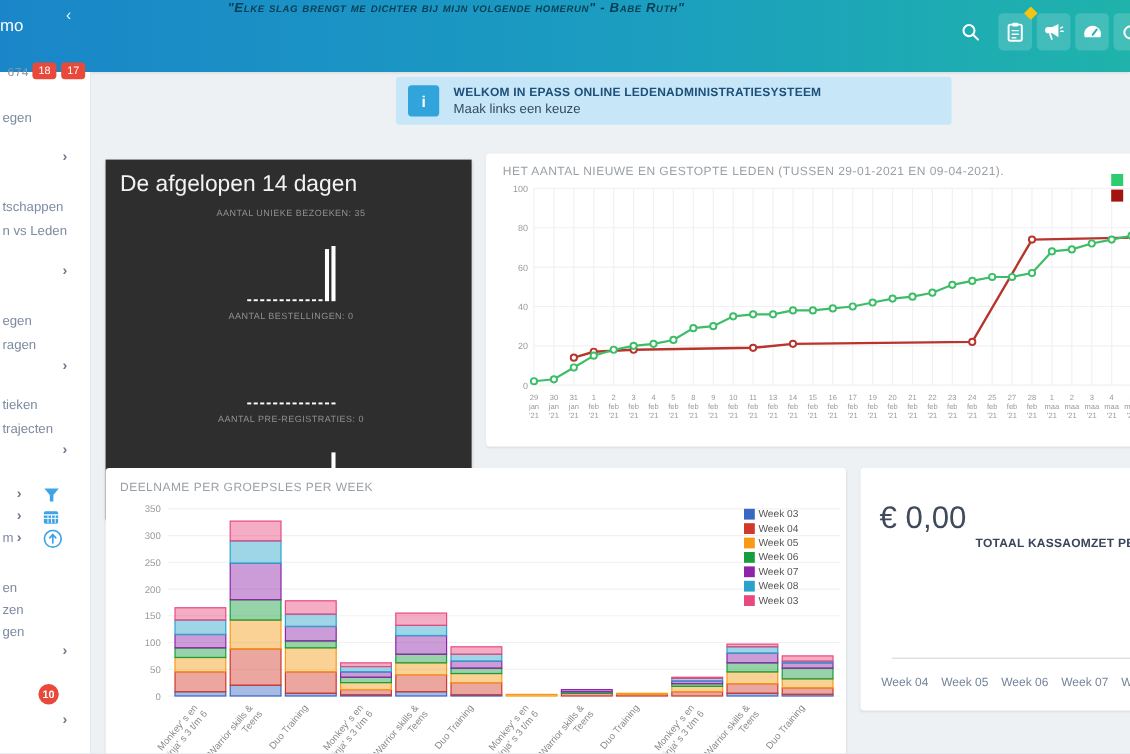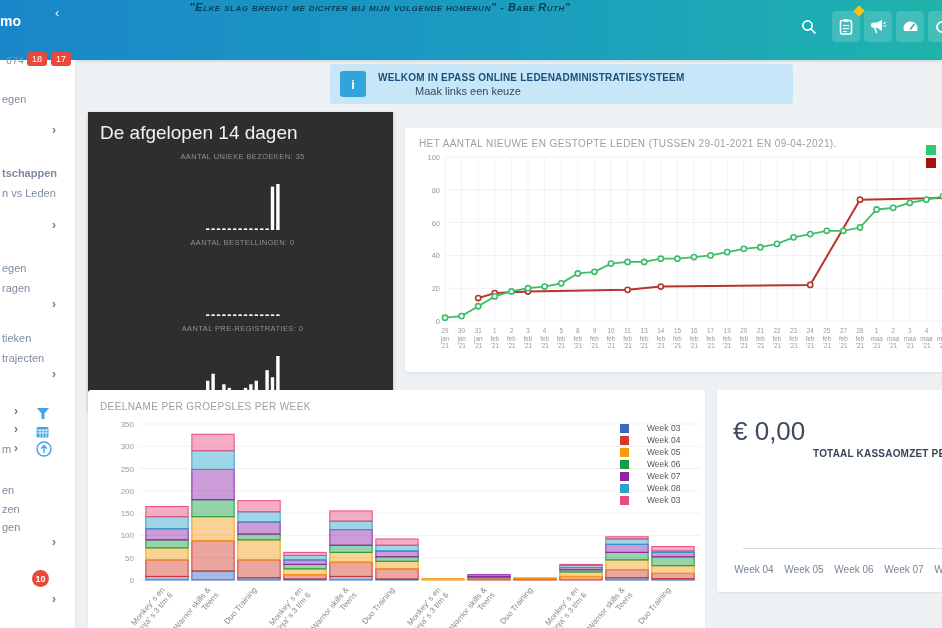--- a/index.html
+++ b/index.html
@@ -4,21 +4,21 @@
 <style>
   * { margin:0; padding:0; box-sizing:border-box; }
   html,body { background:#dfe3e8; }
   .canvas { position:relative; width:942px; height:628px; overflow:hidden;
             background:#eef1f4; font-family:"Liberation Sans",sans-serif; }
 
   
   .header { position:absolute; left:0; top:0; width:942px; height:60px;
             background:linear-gradient(90deg,#1a86c9 0%, #1b9dc0 55%, #1fb3ab 100%);
             box-shadow:0 1px 3px rgba(0,0,0,.15); }
-  .logo-frag { position:absolute; left:0; top:13px; color:#fff; font-weight:bold; font-size:14px; }
+  .logo-frag { position:absolute; left:0; top:13px; color:#fff; font-weight:normal; font-size:14px; }
   .collapse { position:absolute; left:55px; top:5px; color:#eaf6fb; font-size:13px; cursor:pointer; }
   .quote { position:absolute; left:150px; top:1px; width:460px; text-align:center;
            font-style:italic; font-variant:small-caps; font-weight:bold; letter-spacing:.5px;
            color:#083e55; font-size:11px; }
   .hicons { position:absolute; right:-14px; top:11px; display:flex; align-items:center; gap:4px; }
   .hicon-box { position:relative; width:28px; height:31px; border-radius:4px;
                background:rgba(255,255,255,.16); display:flex; align-items:center; justify-content:center; }
   .hicon-plain { width:26px; height:31px; display:flex; align-items:center; justify-content:center; margin-right:6px;}
   .ybadge { position:absolute; right:-3px; top:-4px; width:8px; height:8px; background:#f5c311;
             transform:rotate(45deg); }
@@ -34,47 +34,47 @@
             border-radius:50%; width:17px; height:17px; display:flex; align-items:center; justify-content:center; }
   .chev { position:absolute; color:#6b7a8b; font-size:12px; font-weight:bold; cursor:pointer; }
   .sicon { position:absolute; }
 
   
   .banner { position:absolute; left:330px; top:64px; width:463px; height:40px;
             background:#c7e7f9; border-radius:3px; display:flex; align-items:center; }
   .banner-ico { width:26px; height:26px; background:#31a4dc; border-radius:3px; margin:0 12px 0 10px;
                 color:#fff; font-weight:bold; font-size:13px; display:flex; align-items:center; justify-content:center; }
   .banner-title { font-size:10px; font-weight:bold; color:#1c4f79; letter-spacing:.2px; }
-  .banner-sub { font-size:11px; color:#34495e; margin-top:2px;margin-left:37px; }
+  .banner-sub { font-size:11px; color:#34495e; margin-top:2px; }
 
   
   .panel { position:absolute; background:#fff; border-radius:3px; box-shadow:0 1px 2px rgba(0,0,0,.08); }
   .panel-title { font-size:10px; color:#9aa0a6; letter-spacing:.4px; }
 
   
-  .dark-panel { position:absolute; left:88px; top:112px; width:305px; height:300px;
+  .dark-panel { position:absolute; left:88px; top:133px; width:305px; height:300px;
                 background:#2e2e2e; border-radius:0; box-shadow:0 1px 3px rgba(0,0,0,.25);
                 padding:10px 8px 0 12px; }
   .dark-title { color:#f2f2f2; font-size:19px; font-weight:500; margin-bottom:8px; }
   .stat-grid { display:grid; grid-template-columns:1fr; row-gap:4px; }
   .stat-cell { text-align:center; }
   .stat-label { font-size:7.5px; color:#909090; letter-spacing:.4px; text-transform:uppercase;
                 line-height:1.35; padding:0 6px; min-height:18px;}
   .stat-visual { height:62px; display:flex; align-items:flex-end; justify-content:center; margin-top:2px;}
   .stat-visual.gauge { align-items:center; }
 
   
   .line-panel { left:405px; top:128px; width:545px; height:244px; padding:10px 0 0 14px; }
   .line-legend { position:absolute; right:14px; top:17px; display:flex; flex-direction:column; gap:3px; }
   .line-legend span { width:10px; height:10px; display:block; }
 
   
   .bar-panel { left:88px; top:390px; width:617px; height:250px; padding:11px 0 0 12px; }
   .bar-legend { position:absolute; left:532px; top:33px; display:flex; flex-direction:column; gap:2px; }
-  .bar-legend .bl-item { display:flex; align-items:center; gap:18px; font-size:8.5px; color:#555; }
+  .bar-legend .bl-item { display:flex; align-items:center; gap:3px; font-size:8.5px; color:#555; }
   .bar-legend .bl-sw { width:9px; height:9px; display:block; }
 
   
   .kassa-panel { left:717px; top:390px; width:233px; height:202px; }
   .kassa-amount { position:absolute; left:16px; top:26px; font-size:26px; color:#3f4b5c; }
   .kassa-title { position:absolute; left:96px; top:58px; font-size:10px; font-weight:bold;
                  color:#39455a; letter-spacing:.2px; white-space:nowrap; }
   .kassa-axis { position:absolute; left:26px; top:158px; width:210px; height:1px; background:#d8dbde; }
   .kassa-labels { position:absolute; left:12px; top:174px; width:260px; display:flex; }
   .kassa-labels div { width:50px; text-align:center; font-size:10px; color:#76849a; }
@@ -129,21 +129,21 @@
     </div>
   </div>
 
   <div class="sidebar">
     <div class="s-abs s-count" style="left:6px; top:-4px;font-family:Liberation Mono, monospace;">674</div>
     <div class="rbadge" style="left:27px; top:-8px;">18</div>
     <div class="rbadge" style="left:51px; top:-8px;">17</div>
 
     <div class="s-abs" style="left:2px; top:33px;">egen</div>
     <div class="chev" style="left:52px; top:63px;">›</div>
-    <div class="s-abs" style="left:2px; top:107px;font-weight:bold;">tschappen</div>
+    <div class="s-abs" style="left:2px; top:107px;">tschappen</div>
     <div class="s-abs" style="left:2px; top:127px;">n vs Leden</div>
     <div class="chev" style="left:52px; top:158px;">›</div>
     <div class="s-abs" style="left:2px; top:202px;">egen</div>
     <div class="s-abs" style="left:2px; top:222px;">ragen</div>
     <div class="chev" style="left:52px; top:237px;">›</div>
     <div class="s-abs" style="left:2px; top:272px;">tieken</div>
     <div class="s-abs" style="left:2px; top:292px;">trajecten</div>
     <div class="chev" style="left:52px; top:307px;">›</div>
 
     <div class="chev" style="left:14px; top:344px;">›</div>

